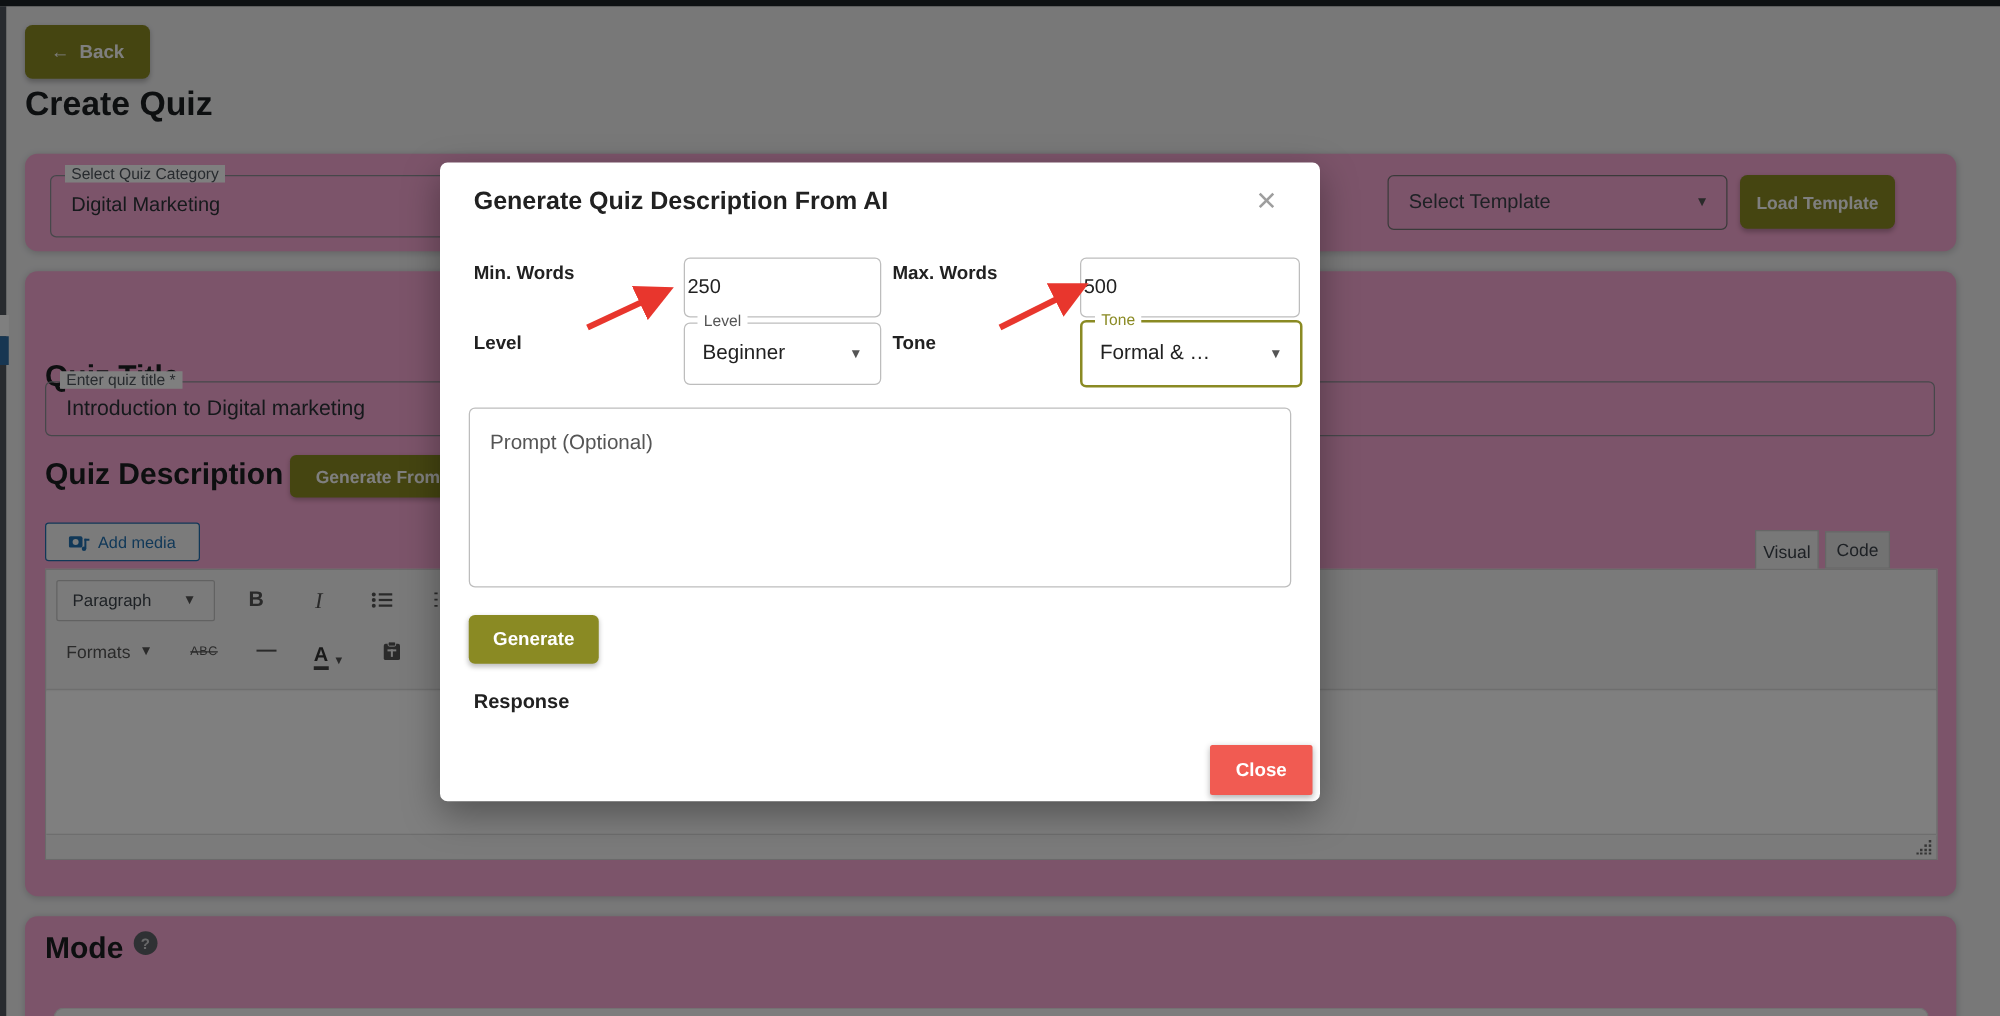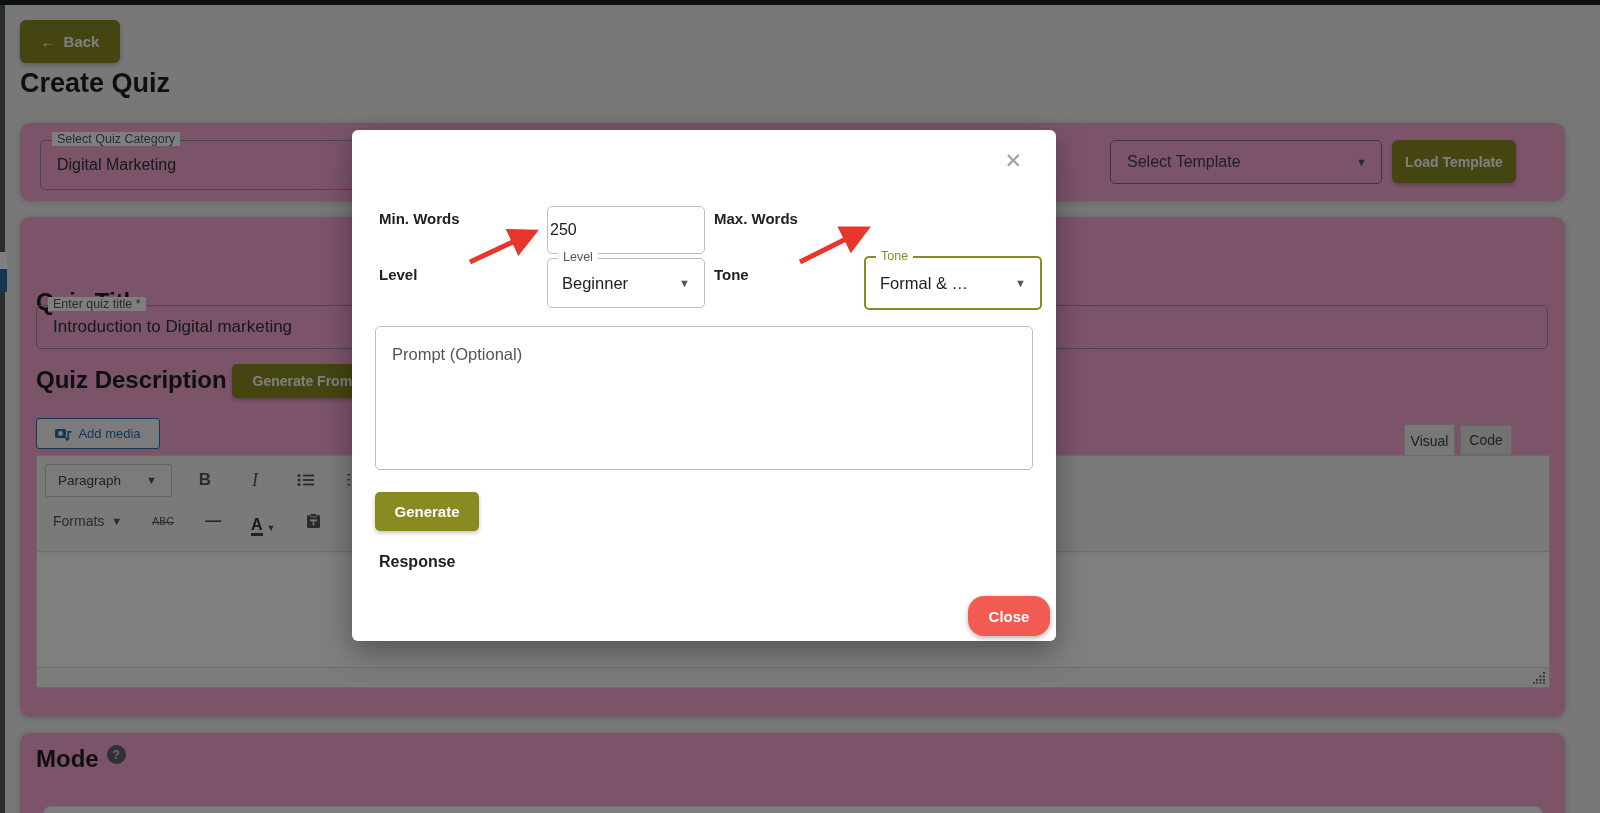--- a/index.html
+++ b/index.html
@@ -10,21 +10,21 @@
   
   .adminbar { left:0; top:0; width:1600px; height:5px; background:#1d2327; }
   .leftstrip { left:0; top:5px; width:5px; height:808px; background:#50575e; }
   .bluebit-top { left:0; top:252px; width:7px; height:17px; background:#ffffff; }
   .bluebit-bot { left:0; top:269px; width:7px; height:23px; background:#2e6da4; }
 
   
   .btn-olive { background:#8a8a23; color:#fff; font-weight:bold; border:none; border-radius:6px;
                display:flex; align-items:center; justify-content:center; gap:8px; cursor:pointer;
                box-shadow:0 2px 4px rgba(0,0,0,.25); font-family:inherit; }
-  .btn-red { background:#f15b52; color:#fff; font-weight:bold; border:none; border-radius:16px;
+  .btn-red { background:#f15b52; color:#fff; font-weight:bold; border:none; border-radius:2px;
              display:flex; align-items:center; justify-content:center; cursor:pointer;
              box-shadow:0 2px 5px rgba(0,0,0,.3); font-family:inherit; }
 
   .back-btn { left:20px; top:20px; width:100px; height:43px; font-size:15px; }
   .page-title { left:20px; top:68px; font-size:27px; font-weight:bold; color:#1b1e21; }
 
   .card { background:#f9a8d4; border-radius:10px; box-shadow:0 1px 6px rgba(0,0,0,.18); }
   .card1 { left:20px; top:123px; width:1545px; height:78px; }
   .card2 { left:20px; top:217px; width:1545px; height:500px; }
   .card3 { left:20px; top:733px; width:1545px; height:90px; border-radius:10px 10px 0 0; }
@@ -262,26 +262,28 @@
   <div class="abs h2 mode-h">
     <span>Mode</span>
     <span class="help-circle">?</span>
   </div>
   <div class="inner-card-hint"></div>
 </div>
 
 <div class="abs overlay"></div>
 
 <div class="abs modal">
+  <div class="modal-title">Generate Quiz Description From AI</div>
   <div class="modal-x">✕</div>
 
   <div class="mlabel" style="left:27px; top:80px;">Min. Words</div>
   <input class="minput" style="left: 195px; top: 76px; width: 158px;" value="250">
 
   <div class="mlabel" style="left:362px; top:80px;">Max. Words</div>
+  <input class="minput" style="left: 512px; top: 76px; width: 176px;" value="500">
 
   <div class="mlabel" style="left:27px; top:136px;">Level</div>
   <div class="mselect" style="left:195px; top:128px; width:158px; height:50px;">
     <span class="flabel">Level</span>
     <span class="sval">Beginner</span>
     <span class="chev">▼</span>
   </div>
 
   <div class="mlabel" style="left:362px; top:136px;">Tone</div>
   <div class="mselect tone-sel" style="left:512px; top:126px; width:178px; height:54px;">

